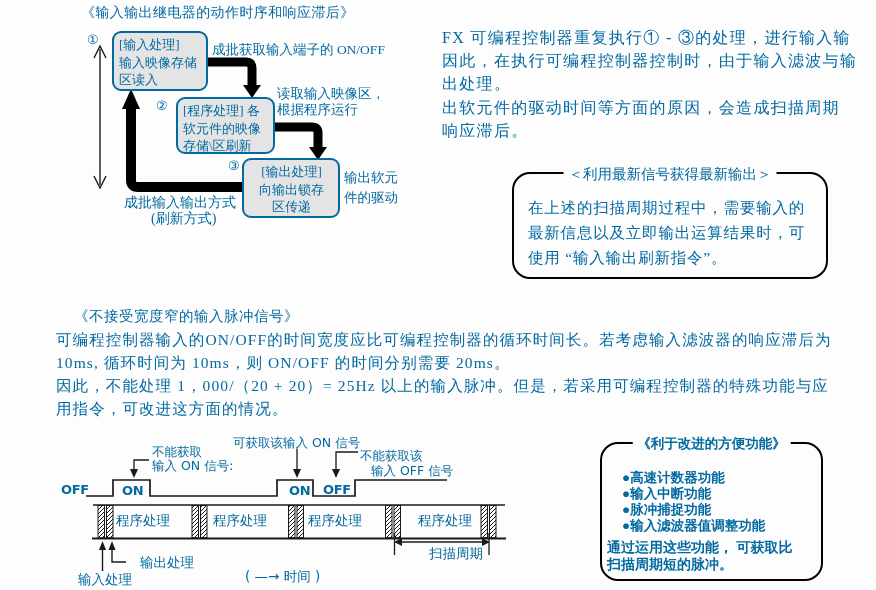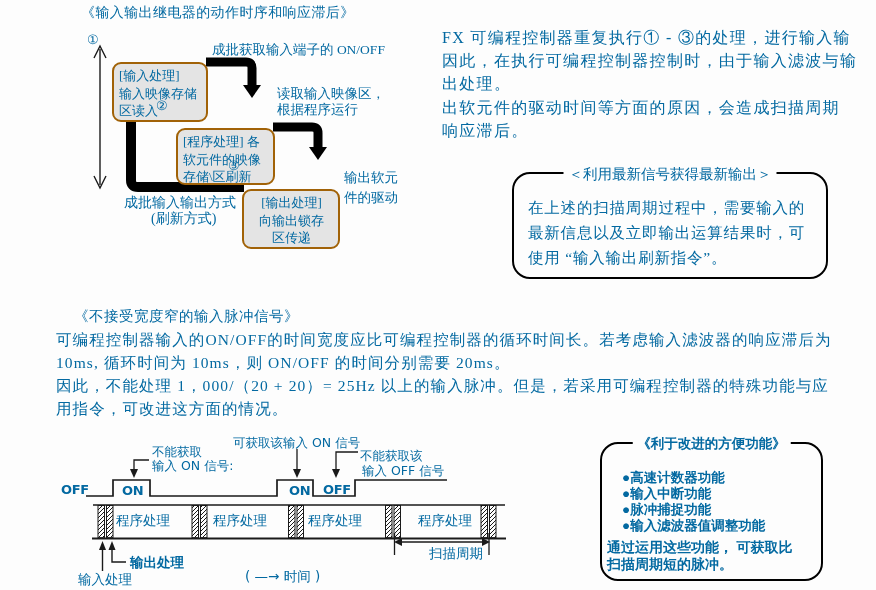--- a/index.html
+++ b/index.html
@@ -5,22 +5,22 @@
   html,body{margin:0;padding:0;background:#ffffff;}
   .page{position:relative;width:876px;height:590px;background:#fdfdfd;overflow:hidden;
         font-family:"Liberation Serif","DejaVu Serif",serif;color:#0369a1;}
   .art{position:absolute;left:0;top:0;width:876px;height:590px;}
   .t{position:absolute;white-space:nowrap;}
   .sans{font-family:"DejaVu Sans","Liberation Sans",sans-serif;}
   .title1{font-size:14px;letter-spacing:0.4px;}
   .para1 div{font-size:16px;line-height:23.2px;letter-spacing:1.3px;}
   .para2 div{font-size:15.5px;line-height:23px;letter-spacing:1.1px;}
   .h2{font-size:14.5px;letter-spacing:0.5px;}
-  .fbox{position:absolute;background:#e4e4e4;border:2px solid #a16207;border-radius:9px;
-        box-sizing:border-box;padding:3px 4px 0 5px;font-size:13px;line-height:17.5px;margin-top:31px;}
+  .fbox{position:absolute;background:#e4e4e4;border:2px solid #0369a1;border-radius:9px;
+        box-sizing:border-box;padding:3px 4px 0 5px;font-size:13px;line-height:17.5px;}
   .fbox div{white-space:nowrap;}
   .marker{font-size:13px;}
   .note{font-size:13.5px;}
   .note2{font-size:13.5px;line-height:15.5px;}
   .note3{font-size:13.5px;line-height:20px;}
   .ret{font-size:14px;}
   .callout{position:absolute;border:2.2px solid #000;border-radius:18px;box-sizing:border-box;background:transparent;}
   .callout .ctitle{position:absolute;top:-9px;left:50%;transform:translateX(-50%);
         background:#fdfdfd;padding:0 5px;white-space:nowrap;}
   .cbodyA{position:absolute;left:14px;top:21px;}
@@ -178,33 +178,33 @@
     <div>可编程控制器输入的ON/OFF的时间宽度应比可编程控制器的循环时间长。若考虑输入滤波器的响应滞后为</div>
     <div>10ms, 循环时间为 10ms，则 ON/OFF 的时间分别需要 20ms。</div>
     <div>因此，不能处理 1，000/（20 + 20）= 25Hz 以上的输入脉冲。但是，若采用可编程控制器的特殊功能与应</div>
     <div>用指令，可改进这方面的情况。</div>
   </div>
 
   <div class="t anno sans" style="left:152px;top:444px;">不能获取</div>
   <div class="t anno sans" style="left:152px;top:458px;">输入 ON 信号:</div>
   <div class="t anno sans" style="left:233px;top:435px;">可获取该输入 ON 信号</div>
   <div class="t anno sans" style="left:360px;top:448px;">不能获取该</div>
-  <div class="t anno sans" style="left:362px;top:463px;text-align:right;">输入 OFF 信号</div>
+  <div class="t anno sans" style="left:371px;top:463px;text-align:right;">输入 OFF 信号</div>
 
   <span class="t wlbl sans" style="left:61px;top:482px;">OFF</span>
   <span class="t wlbl sans" style="left:122px;top:483px;">ON</span>
   <span class="t wlbl sans" style="left:289px;top:483px;">ON</span>
   <span class="t wlbl sans" style="left:323px;top:482px;">OFF</span>
 
   <div class="seg sans" style="left:105px;top:512px;width:76px;">程序处理</div>
   <div class="seg sans" style="left:202px;top:512px;width:76px;">程序处理</div>
   <div class="seg sans" style="left:297px;top:512px;width:76px;">程序处理</div>
   <div class="seg sans" style="left:405px;top:512px;width:80px;">程序处理</div>
 
-  <div class="t dlab sans" style="left:130px;top:554px;font-weight:bold;">输出处理</div>
+  <div class="t dlab sans" style="left:140px;top:554px;">输出处理</div>
   <div class="t dlab sans" style="left:78px;top:571px;">输入处理</div>
   <div class="t dlab sans" style="left:245px;top:568px;">( —→ 时间 )</div>
   <div class="t dlab sans" style="left:429px;top:545px;">扫描周期</div>
 
   <div class="callout" style="left:600px;top:442px;width:223px;height:139px;">
     <div class="ctitle ctitleB">《利于改进的方便功能》</div>
     <div class="cbulls">
       <div>●高速计数器功能</div>
       <div>●输入中断功能</div>
       <div>●脉冲捕捉功能</div>

